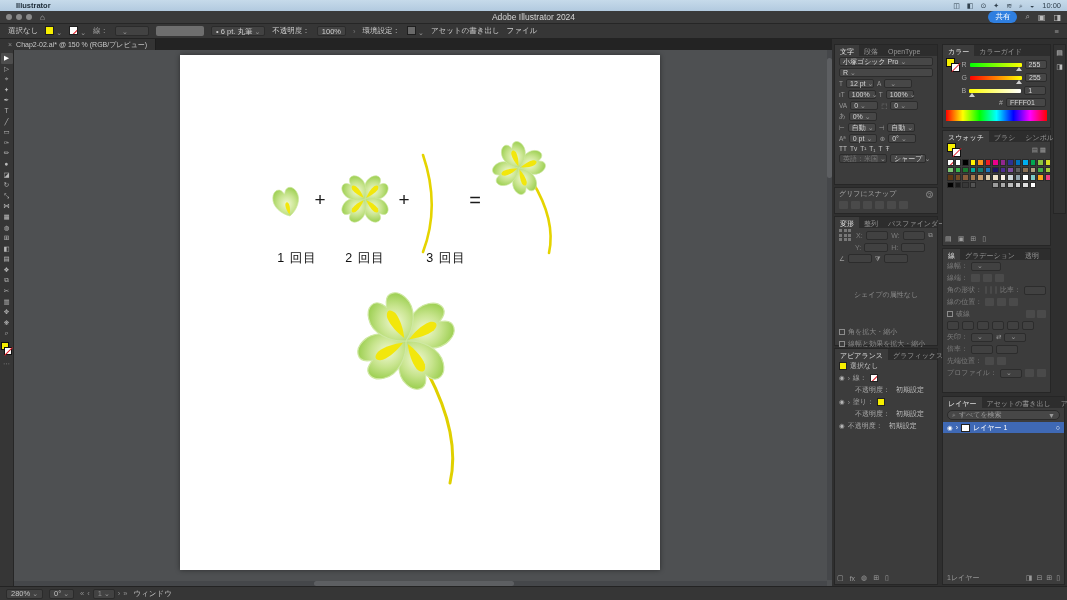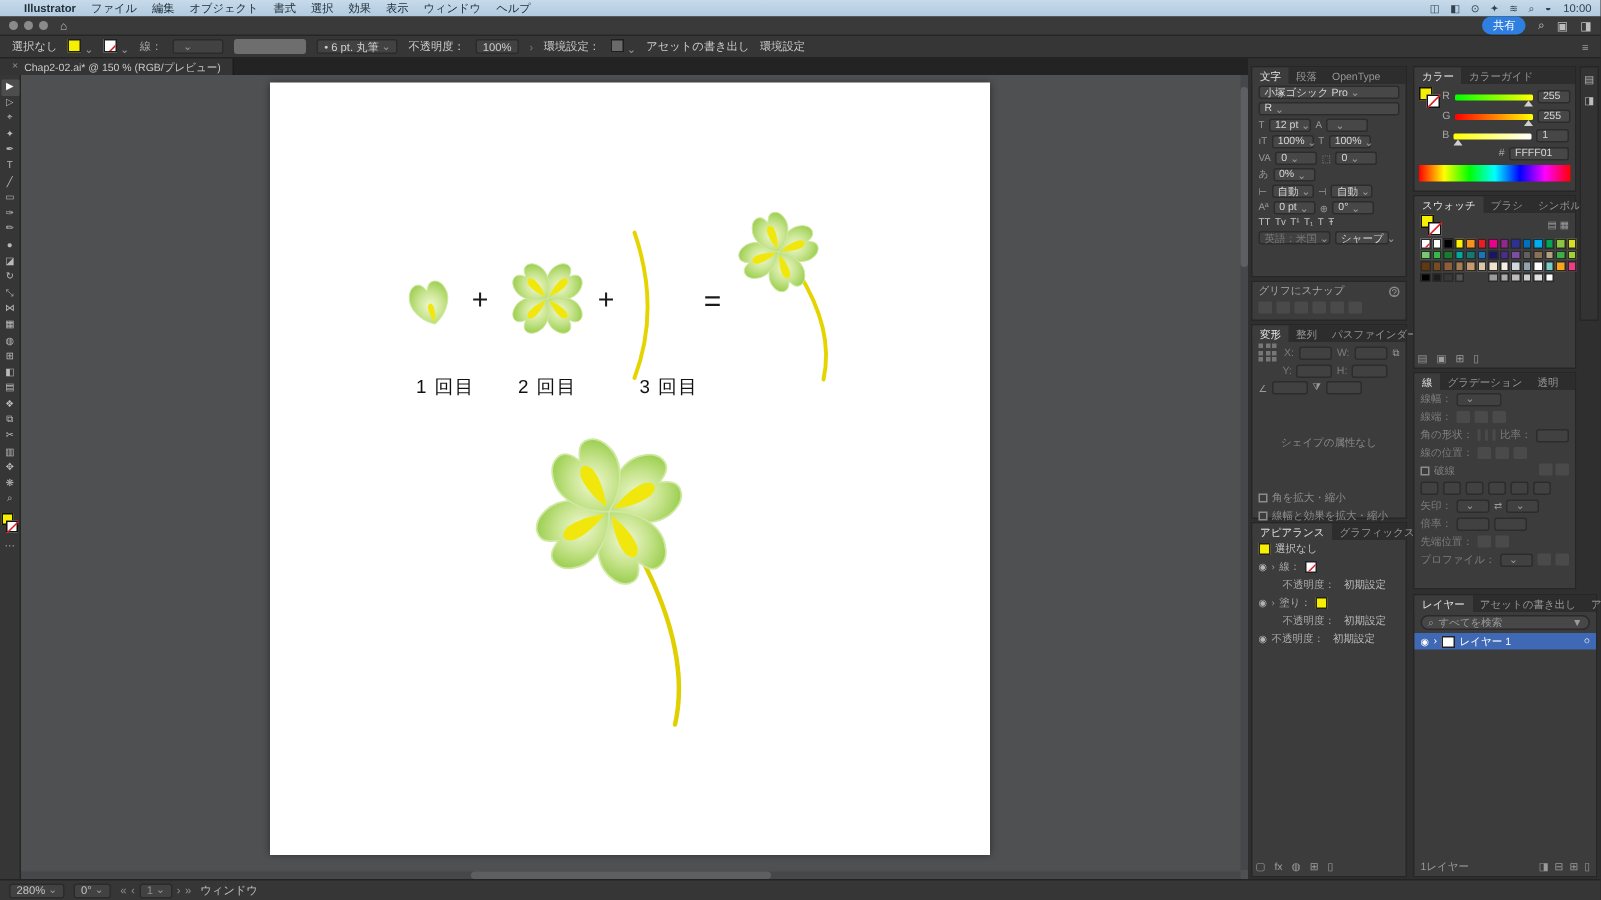--- a/index.html
+++ b/index.html
@@ -139,50 +139,40 @@
     border-top:1px solid #232323; display:flex; align-items:center; gap:6px; padding:0 6px;
     color:#c3c3c3; font-size:7.5px; }
   #statusbar .nav { display:flex; gap:3px; align-items:center; color:#8f8f8f; }
 </style>
 </head>
 <body>
 
 <div id="menubar">
   <span></span>
   <span class="appname">Illustrator</span>
-  <span id="menu-items">
-      <span class="mitem">ファイル</span>
-      <span class="mitem">編集</span>
-      <span class="mitem">オブジェクト</span>
-      <span class="mitem">書式</span>
-      <span class="mitem">選択</span>
-      <span class="mitem">効果</span>
-      <span class="mitem">表示</span>
-      <span class="mitem">ウィンドウ</span>
-      <span class="mitem">ヘルプ</span>
-    </span>
   <span id="menubar-right">
     <span style="display:flex;gap:7px;">
         <span class="mi">◫</span>
         <span class="mi">◧</span>
         <span class="mi">⊙</span>
         <span class="mi">✦</span>
         <span class="mi">≋</span>
         <span class="mi">⌕</span>
         <span class="mi">◒</span>
       </span>
     <span>10:00</span>
   </span>
 </div>
 
 <div id="titlebar">
   <span class="tl"></span>
   <span class="tl"></span>
   <span class="tl"></span>
   <span class="tb-ico" style="margin-left:4px;">⌂</span>
+  <span id="win-title">Adobe Illustrator 2024</span>
   <span id="titlebar-right">
     <span id="share-btn">共有</span>
     <span class="tb-ico">⌕</span>
     <span class="tb-ico">▣</span>
     <span class="tb-ico">◨</span>
   </span>
 </div>
 
 <div id="controlbar">
   <span>選択なし</span>
@@ -194,21 +184,21 @@
   <span class="cfield dd">
     <span style="margin-right:2px;">•</span>
       <span>6 pt. 丸筆</span>
   </span>
   <span>不透明度：</span>
   <span class="cfield">100%</span>
   <span class="sep">›</span>
   <span>環境設定：</span>
   <span class="dd"><span class="chip" style="background:#6a6a6a;"></span></span>
   <span>アセットの書き出し</span>
-  <span>環境設定</span>
+  <span>ファイル</span>
   <span style="margin-left:auto;color:#9a9a9a;">≡</span>
 </div>
 
 <div id="tabbar">
   <div id="doctab">
     <span style="color:#8f8f8f;">×</span>
     <span>Chap2-02.ai* @ 150 % (RGB/プレビュー)</span>
   </div>
 </div>
 

